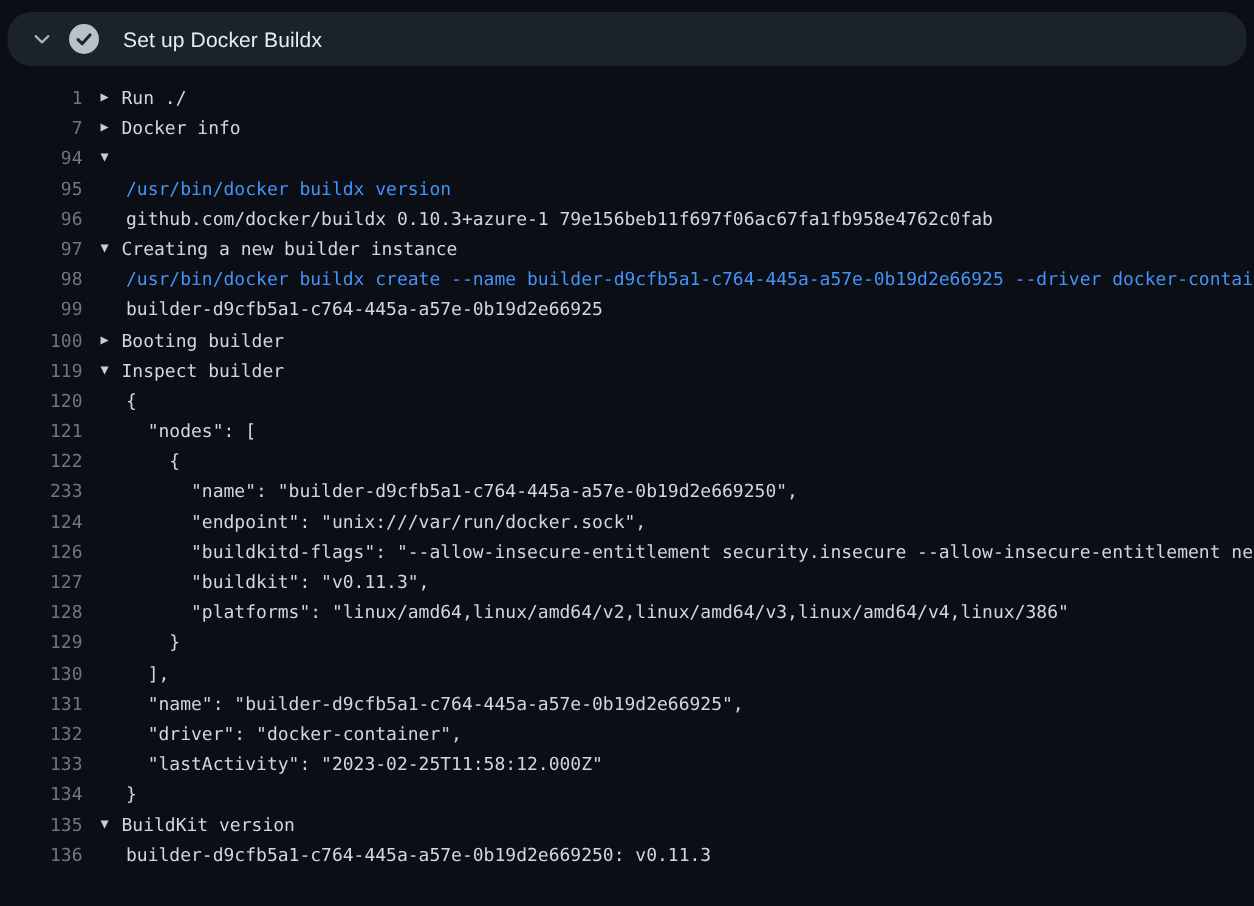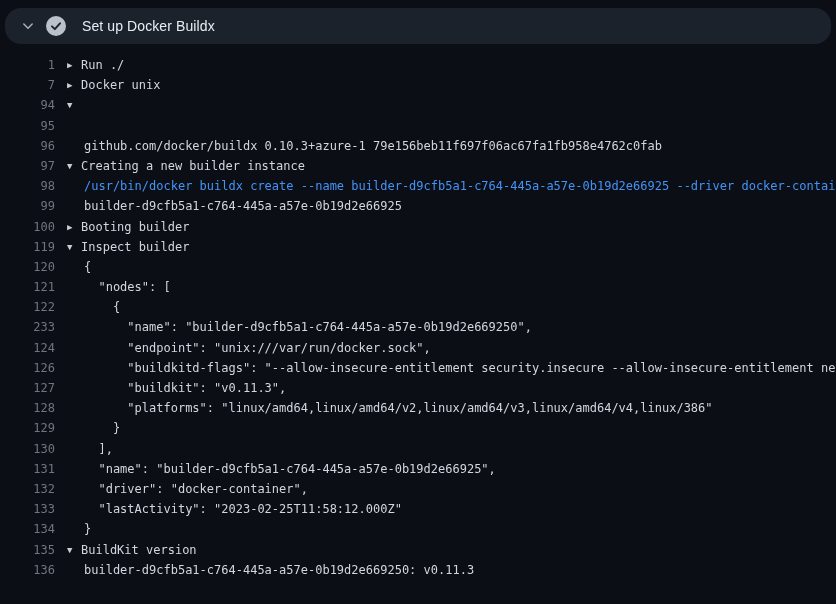--- a/index.html
+++ b/index.html
@@ -77,23 +77,23 @@
   </svg>
   <svg class="status" width="20" height="20" viewBox="0 0 20 20">
     <circle cx="10" cy="10" r="10" fill="#bac1cb"></circle>
     <path d="M6 10.4 L8.8 13.1 L14 7.3" fill="none" stroke="#1e242c" stroke-width="2" stroke-linecap="round" stroke-linejoin="round"></path>
   </svg>
   <span class="step-title">Set up Docker Buildx</span>
 </div>
 
 <div class="log">
     <div class="row group"><span class="ln">1</span><span class="arr">▶</span><span class="txt">Run ./</span></div>
-    <div class="row group"><span class="ln">7</span><span class="arr">▶</span><span class="txt">Docker unix</span></div>
+    <div class="row group"><span class="ln">7</span><span class="arr">▶</span><span class="txt">Docker info</span></div>
     <div class="row group"><span class="ln">94</span><span class="arr">▼</span></div>
-    <div class="row command"><span class="ln">95</span><span class="arr"></span></div>
+    <div class="row command"><span class="ln">95</span><span class="arr"></span><span class="txt">/usr/bin/docker buildx version</span></div>
     <div class="row output"><span class="ln">96</span><span class="arr"></span><span class="txt">github.com/docker/buildx 0.10.3+azure-1 79e156beb11f697f06ac67fa1fb958e4762c0fab</span></div>
     <div class="row group"><span class="ln">97</span><span class="arr">▼</span><span class="txt">Creating a new builder instance</span></div>
     <div class="row command"><span class="ln">98</span><span class="arr"></span><span class="txt">/usr/bin/docker buildx create --name builder-d9cfb5a1-c764-445a-a57e-0b19d2e66925 --driver docker-container</span></div>
     <div class="row output"><span class="ln">99</span><span class="arr"></span><span class="txt">builder-d9cfb5a1-c764-445a-a57e-0b19d2e66925</span></div>
     <div class="row group"><span class="ln">100</span><span class="arr">▶</span><span class="txt">Booting builder</span></div>
     <div class="row group"><span class="ln">119</span><span class="arr">▼</span><span class="txt">Inspect builder</span></div>
     <div class="row output"><span class="ln">120</span><span class="arr"></span><span class="txt">{</span></div>
     <div class="row output"><span class="ln">121</span><span class="arr"></span><span class="txt">  "nodes": [</span></div>
     <div class="row output"><span class="ln">122</span><span class="arr"></span><span class="txt">    {</span></div>
     <div class="row output"><span class="ln">233</span><span class="arr"></span><span class="txt">      "name": "builder-d9cfb5a1-c764-445a-a57e-0b19d2e669250",</span></div>

